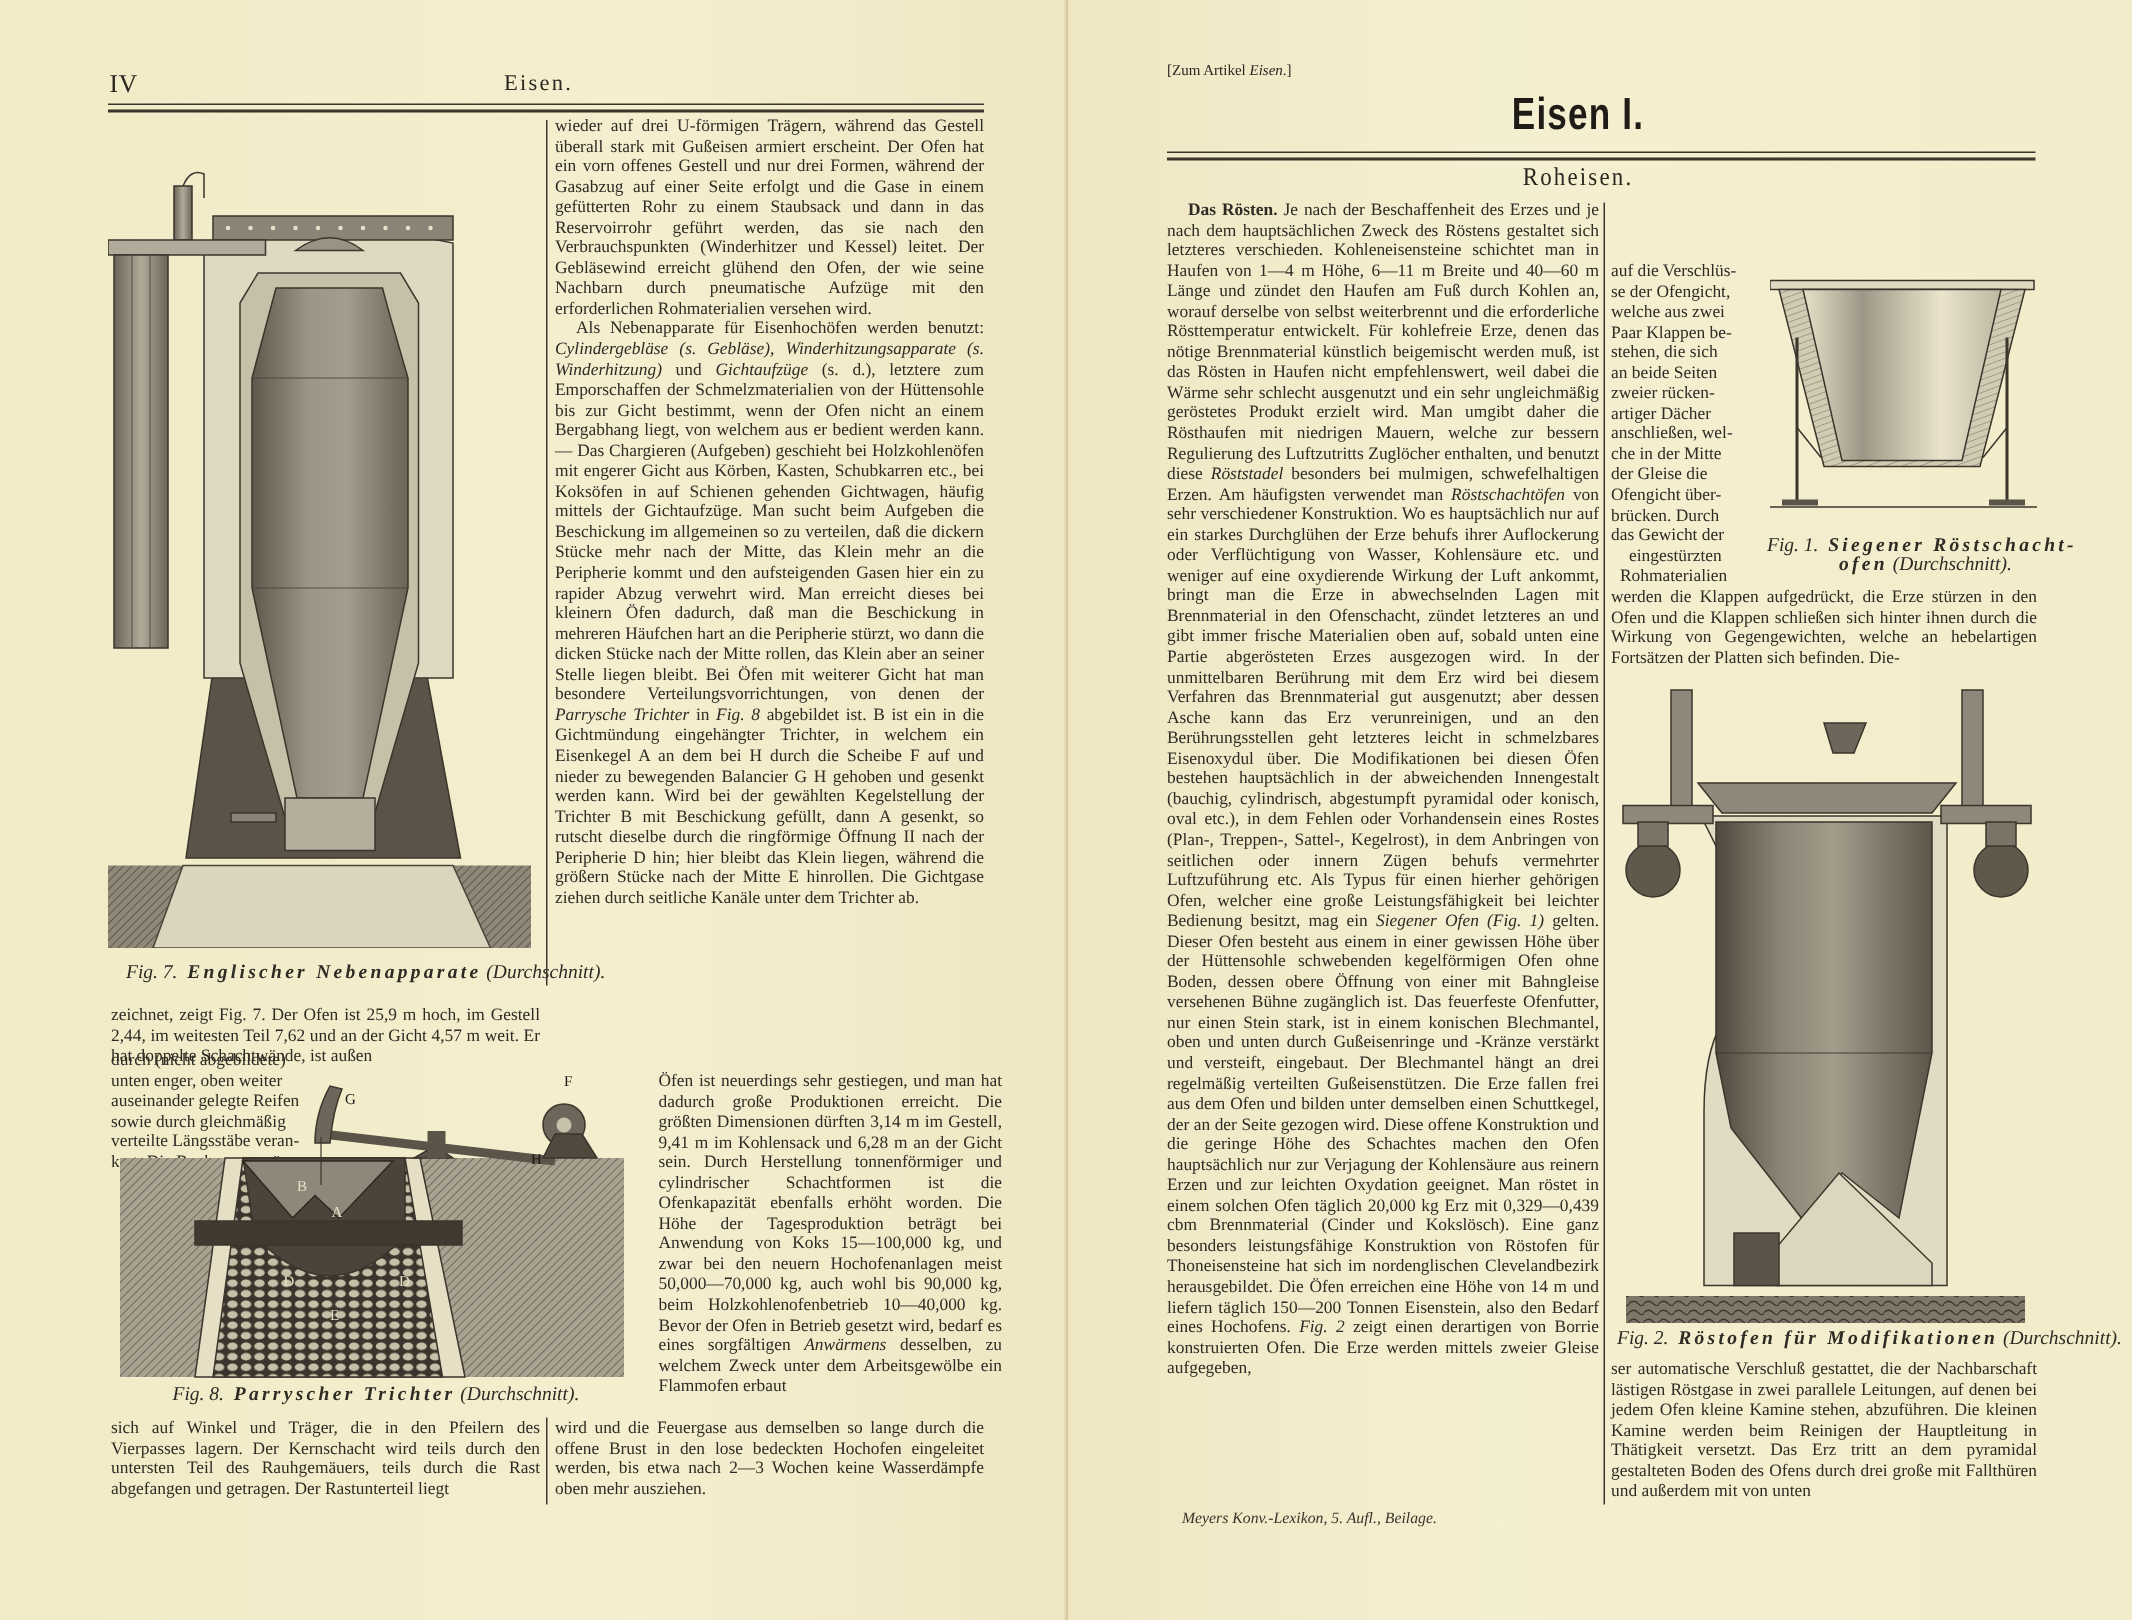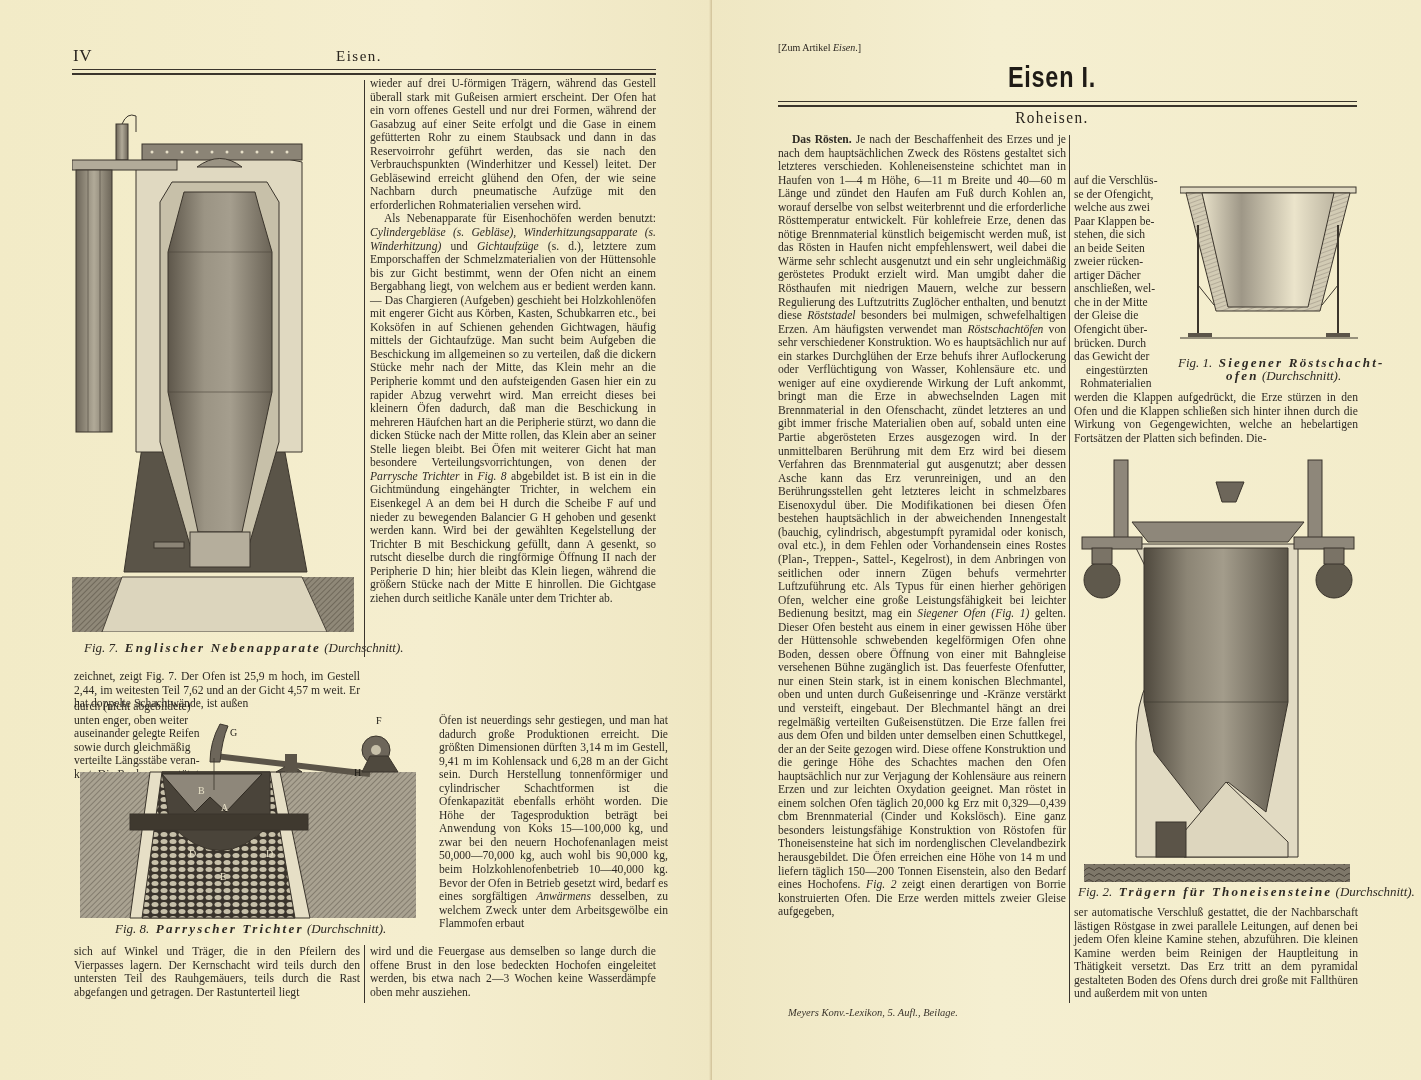--- a/index.html
+++ b/index.html
@@ -303,21 +303,21 @@
     <rect x="6" y="85" width="60" height="12" fill="#8e877a" stroke="#3b352c"></rect>
     <rect x="218" y="85" width="60" height="12" fill="#8e877a" stroke="#3b352c"></rect>
     <circle cx="26" cy="128" r="18" fill="#5f594c" stroke="#3b352c"></circle>
     <circle cx="258" cy="128" r="18" fill="#5f594c" stroke="#3b352c"></circle>
     <rect x="16" y="96" width="20" height="16" fill="#7a7366" stroke="#3b352c"></rect>
     <rect x="248" y="96" width="20" height="16" fill="#7a7366" stroke="#3b352c"></rect>
   </svg>
 
   <div class="abs caption" style="left:366px;top:884px;">
     <span>Fig. 2.</span>&nbsp;
-    <span class="sp">Trägern für Thoneisensteine</span>
+    <span class="sp">Röstofen für Modifikationen</span>
     <span>(Durchschnitt).</span>
   </div>
 
   <div class="abs txt" style="left:362px;top:906px;width:284px;">
     <p class="noind">ser automatische Verschluß gestattet, die der Nachbarschaft lästigen Röstgase in zwei parallele Leitungen, auf denen bei jedem Ofen kleine Kamine stehen, abzuführen. Die kleinen Kamine werden beim Reinigen der Hauptleitung in Thätigkeit versetzt. Das Erz tritt an dem pyramidal gestalteten Boden des Ofens durch drei große mit Fallthüren und außerdem mit von unten</p>
   </div>
 
   <div class="abs footer" style="left:76px;top:1007px;">Meyers Konv.-Lexikon, 5. Aufl., Beilage.</div>
 </div>
 

